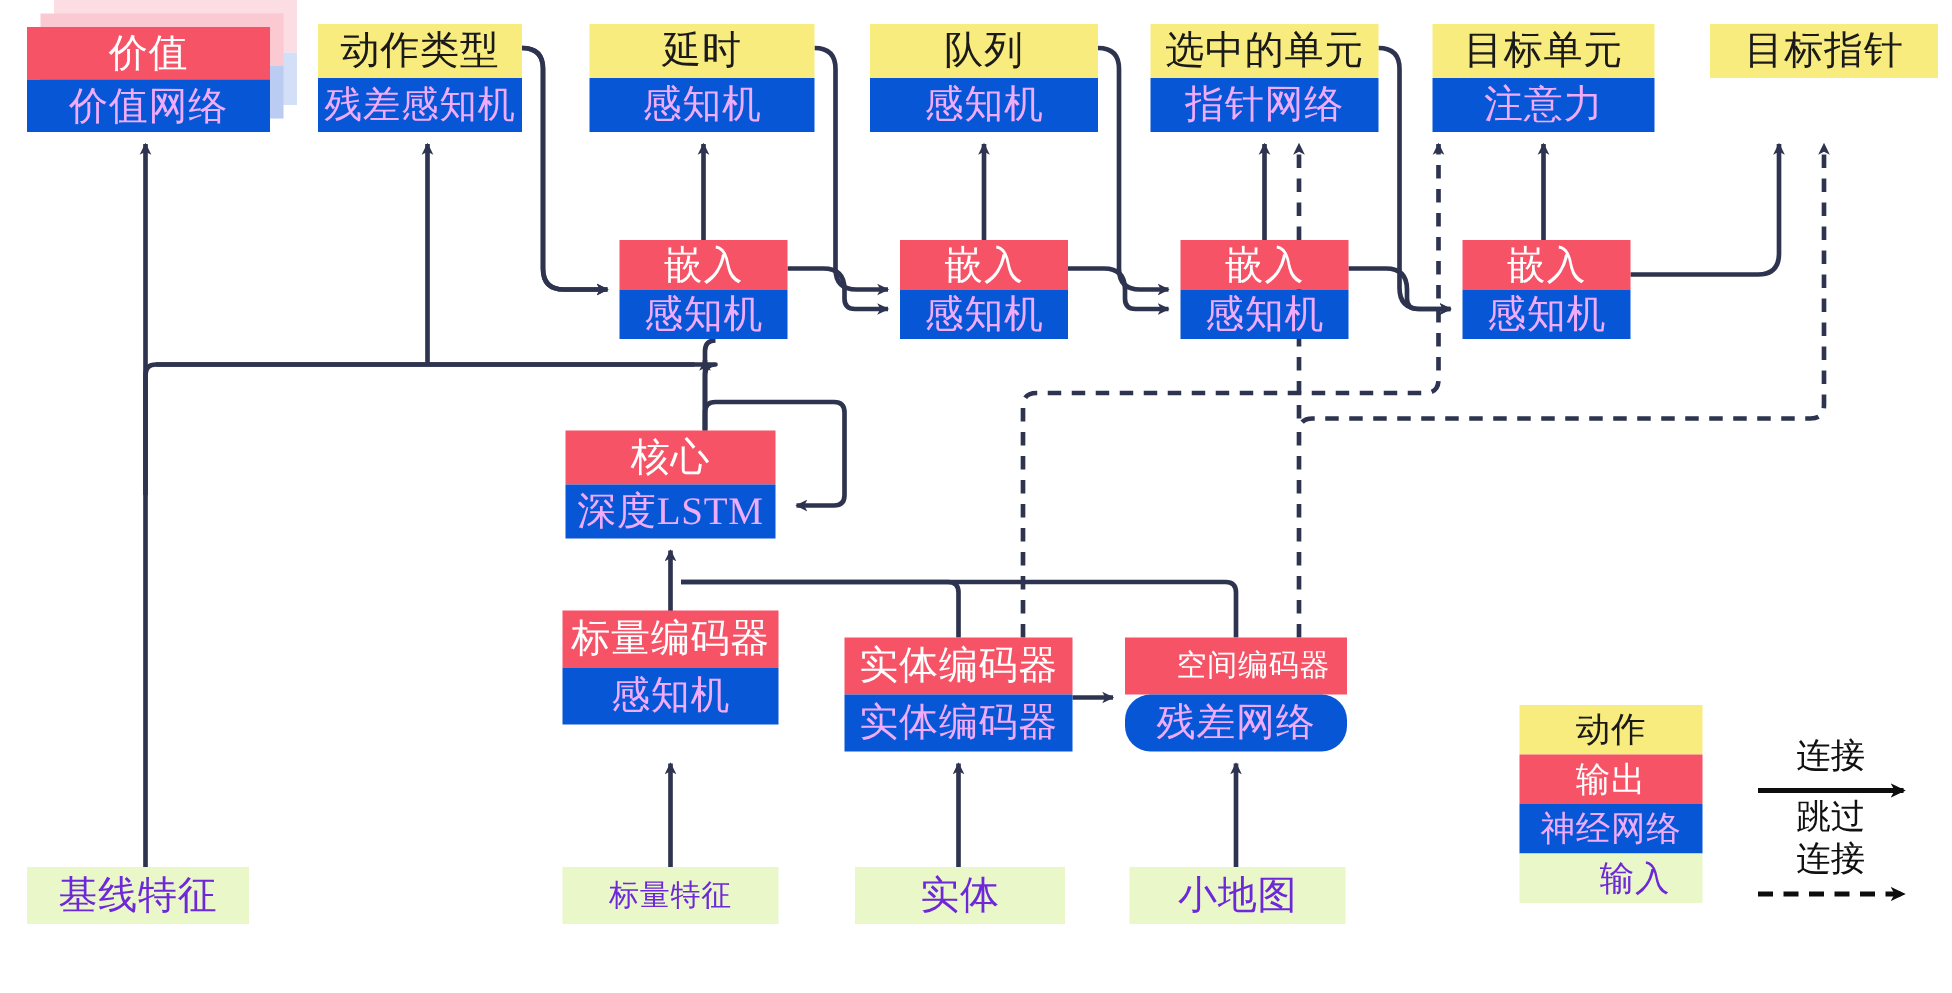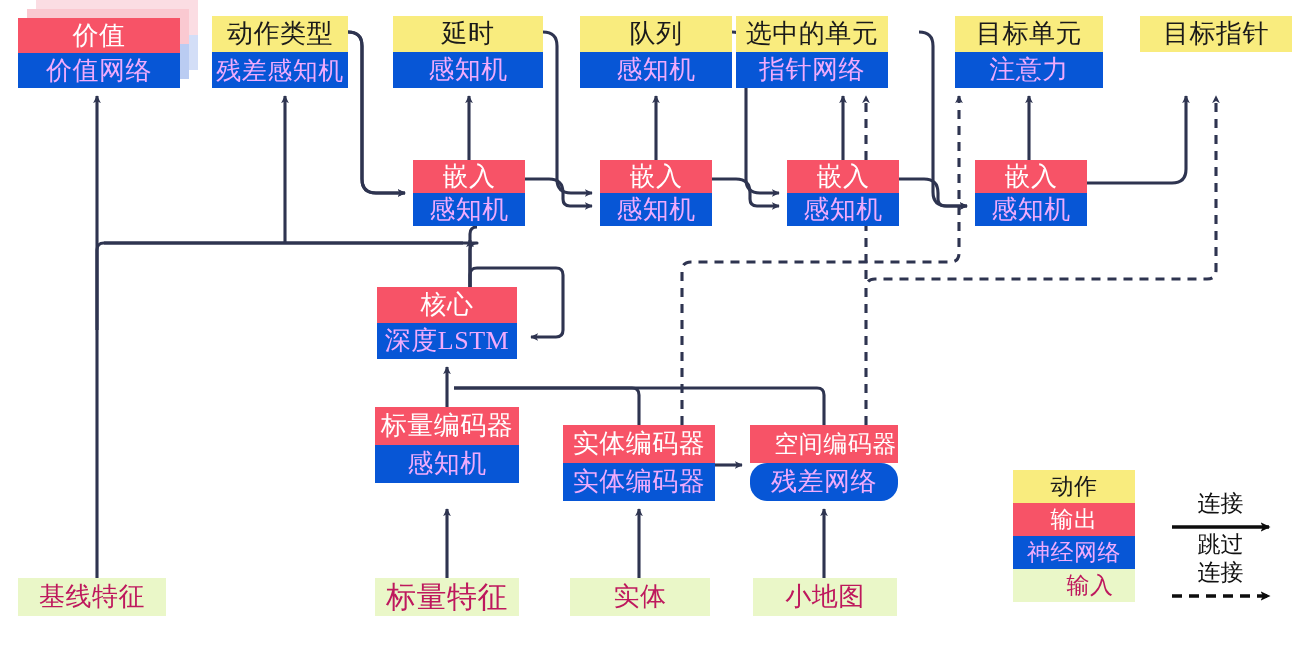--- a/index.html
+++ b/index.html
@@ -34,21 +34,21 @@
     align-items:center;
     justify-content:center;
     width:100%;
     white-space:nowrap;
     line-height:1;
     letter-spacing:0.5px;
   }
   .c-action{ background:#F9EC7E; color:#1a1a1a; }
   .c-output{ background:#F75367; color:#ffffff; }
   .c-net   { background:#0756D6; color:#f0abfc; }
-  .c-input { background:#EAF7C8; color:#be185d; }
+  .c-input { background:#EAF7C8; color:#6d28d9; }
 
   .ghost{
     position:absolute;
     z-index:3;
     display:flex;
     flex-direction:column;
     box-sizing:border-box;
   }
   .ghost .cell{ opacity:1; }
   .g1 .c-output{ background:#FAC9D1; }
@@ -174,21 +174,21 @@
         <div class="cell c-net" style="height: 36px; font-size: 25px;">残差感知机</div>
       </div>
       <div class="node" style="left: 393px; top: 16px; width: 150px; height: 72px;">
         <div class="cell c-action" style="height: 36px; font-size: 26px;">延时</div>
         <div class="cell c-net" style="height: 36px; font-size: 26px;">感知机</div>
       </div>
       <div class="node" style="left: 580px; top: 16px; width: 152px; height: 72px;">
         <div class="cell c-action" style="height: 36px; font-size: 26px;">队列</div>
         <div class="cell c-net" style="height: 36px; font-size: 26px;">感知机</div>
       </div>
-      <div class="node" style="left: 736px; top: 16px; width: 152px; height: 72px;">
+      <div class="node" style="left: 767px; top: 16px; width: 152px; height: 72px;">
         <div class="cell c-action" style="height: 36px; font-size: 26px;">选中的单元</div>
         <div class="cell c-net" style="height: 36px; font-size: 26px;">指针网络</div>
       </div>
       <div class="node" style="left: 955px; top: 16px; width: 148px; height: 72px;">
         <div class="cell c-action" style="height: 36px; font-size: 26px;">目标单元</div>
         <div class="cell c-net" style="height: 36px; font-size: 26px;">注意力</div>
       </div>
       <div class="node" style="left: 1140px; top: 16px; width: 152px; height: 72px;">
         <div class="cell c-action" style="height: 36px; font-size: 26px;">目标指针</div>
       </div>
@@ -214,28 +214,28 @@
       </div>
       <div class="node" style="left: 375px; top: 407px; width: 144px; height: 76px;">
         <div class="cell c-output" style="height: 38px; font-size: 26px;">标量编码器</div>
         <div class="cell c-net" style="height: 38px; font-size: 26px;">感知机</div>
       </div>
       <div class="node" style="left: 563px; top: 425px; width: 152px; height: 76px; border-radius: 15px;">
         <div class="cell c-output" style="height: 38px; font-size: 26px;">实体编码器</div>
         <div class="cell c-net" style="height: 38px; font-size: 26px;">实体编码器</div>
       </div>
       <div class="node" style="left: 750px; top: 425px; width: 148px; height: 76px;">
-        <div class="cell c-output" style="height: 38px; font-size: 24px; padding-left: 23px;">空间编码器</div>
+        <div class="cell c-output" style="height: 38px; font-size: 20px; padding-left: 23px;">空间编码器</div>
         <div class="cell c-net" style="height: 38px; font-size: 26px; border-radius: 17px;">残差网络</div>
       </div>
       <div class="node" style="left: 18px; top: 578px; width: 148px; height: 38px;">
         <div class="cell c-input" style="height: 38px; font-size: 26px;">基线特征</div>
       </div>
       <div class="node" style="left: 375px; top: 578px; width: 144px; height: 38px;">
-        <div class="cell c-input" style="height: 38px; font-size: 30px;">标量特征</div>
+        <div class="cell c-input" style="height: 38px; font-size: 20px;">标量特征</div>
       </div>
       <div class="node" style="left: 570px; top: 578px; width: 140px; height: 38px;">
         <div class="cell c-input" style="height: 38px; font-size: 26px;">实体</div>
       </div>
       <div class="node" style="left: 753px; top: 578px; width: 144px; height: 38px;">
         <div class="cell c-input" style="height: 38px; font-size: 26px;">小地图</div>
       </div>
     </div>
 
   <div id="legend-swatches" style="left:1013px; top:470px; width:122px;">

